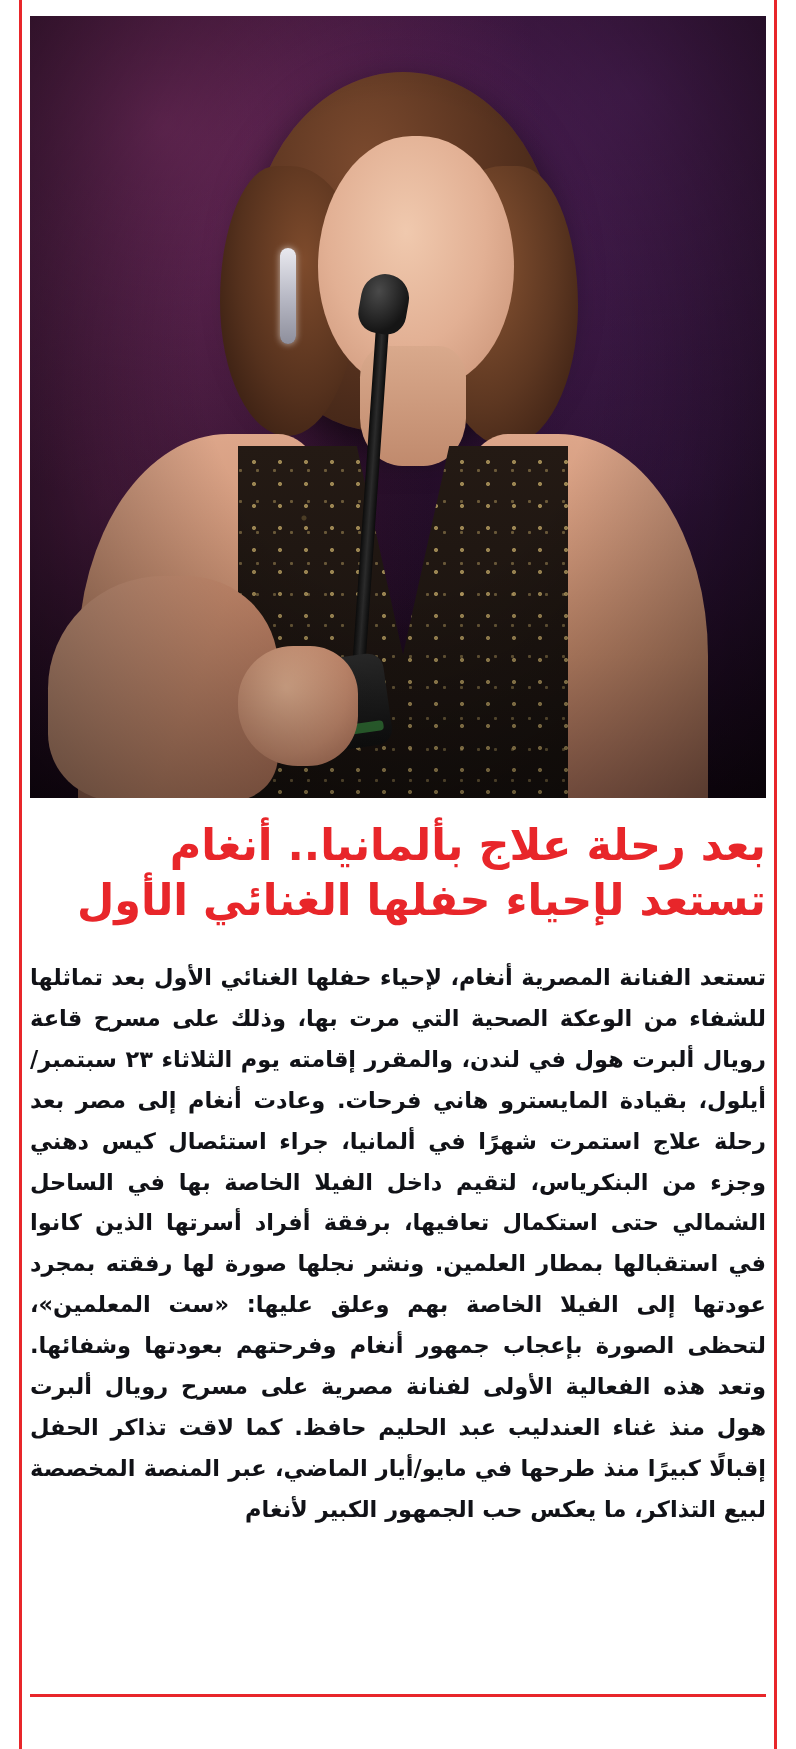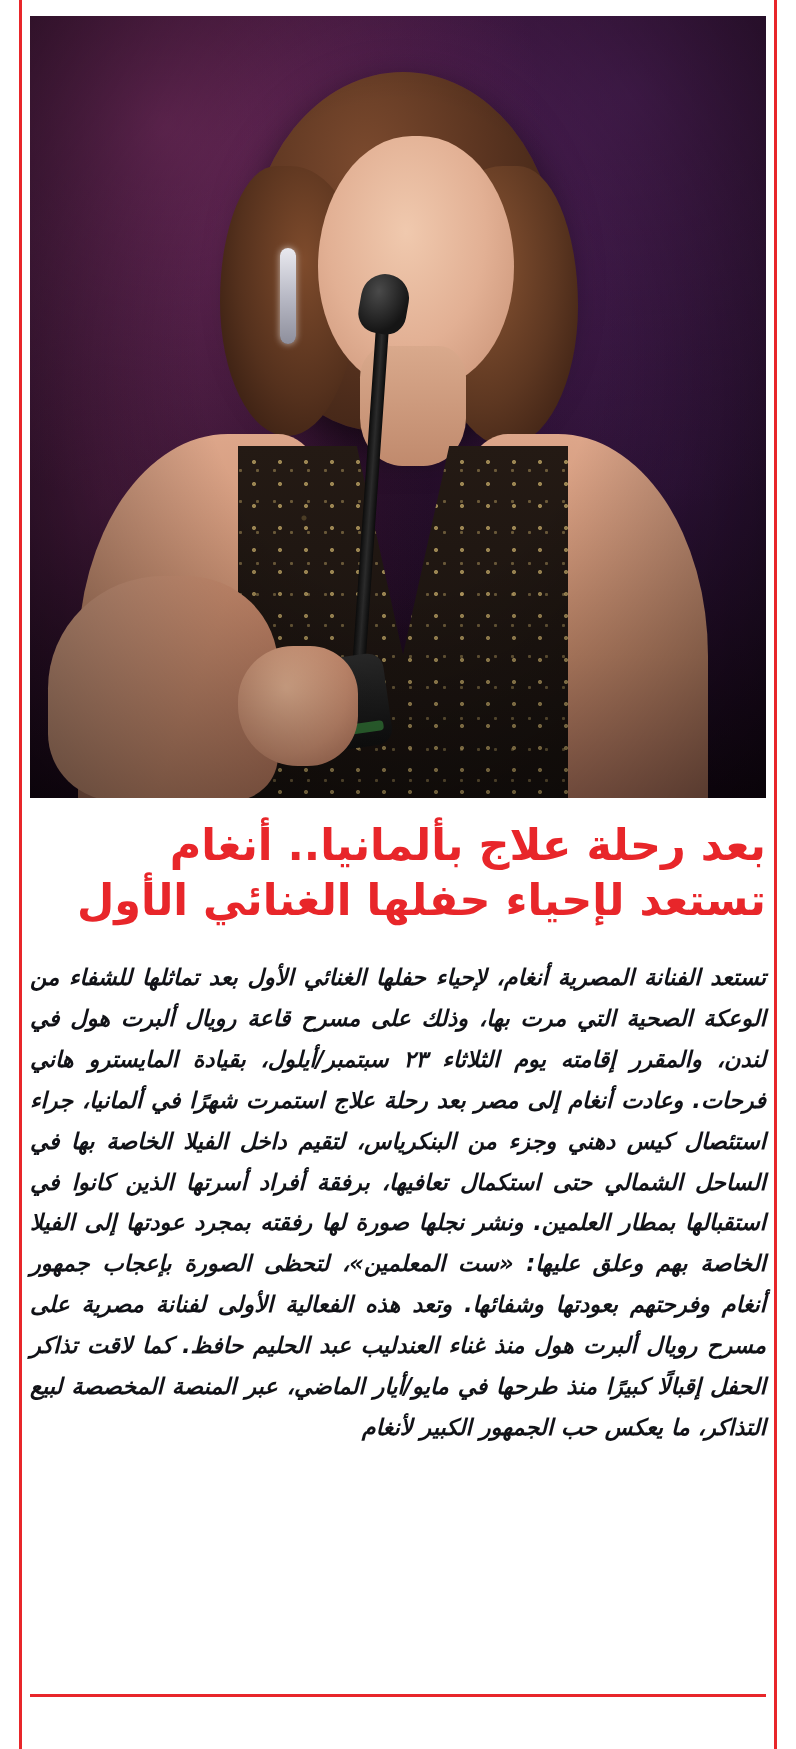--- a/index.html
+++ b/index.html
@@ -237,21 +237,20 @@
   .body-text {
     margin-top: 16px;
     color: #111217;
     font-family: "DejaVu Sans", sans-serif;
     font-size: 22.5px;
     line-height: 1.82;
     text-align: justify;
     text-align-last: right;
     direction: rtl;
     font-weight: bold;
-    font-style: italic;
   }
 
   .bottom-rule {
     position: absolute;
     left: 30px;
     right: 30px;
     bottom: 52px;
     height: 3px;
     background: #e8262a;
   }

